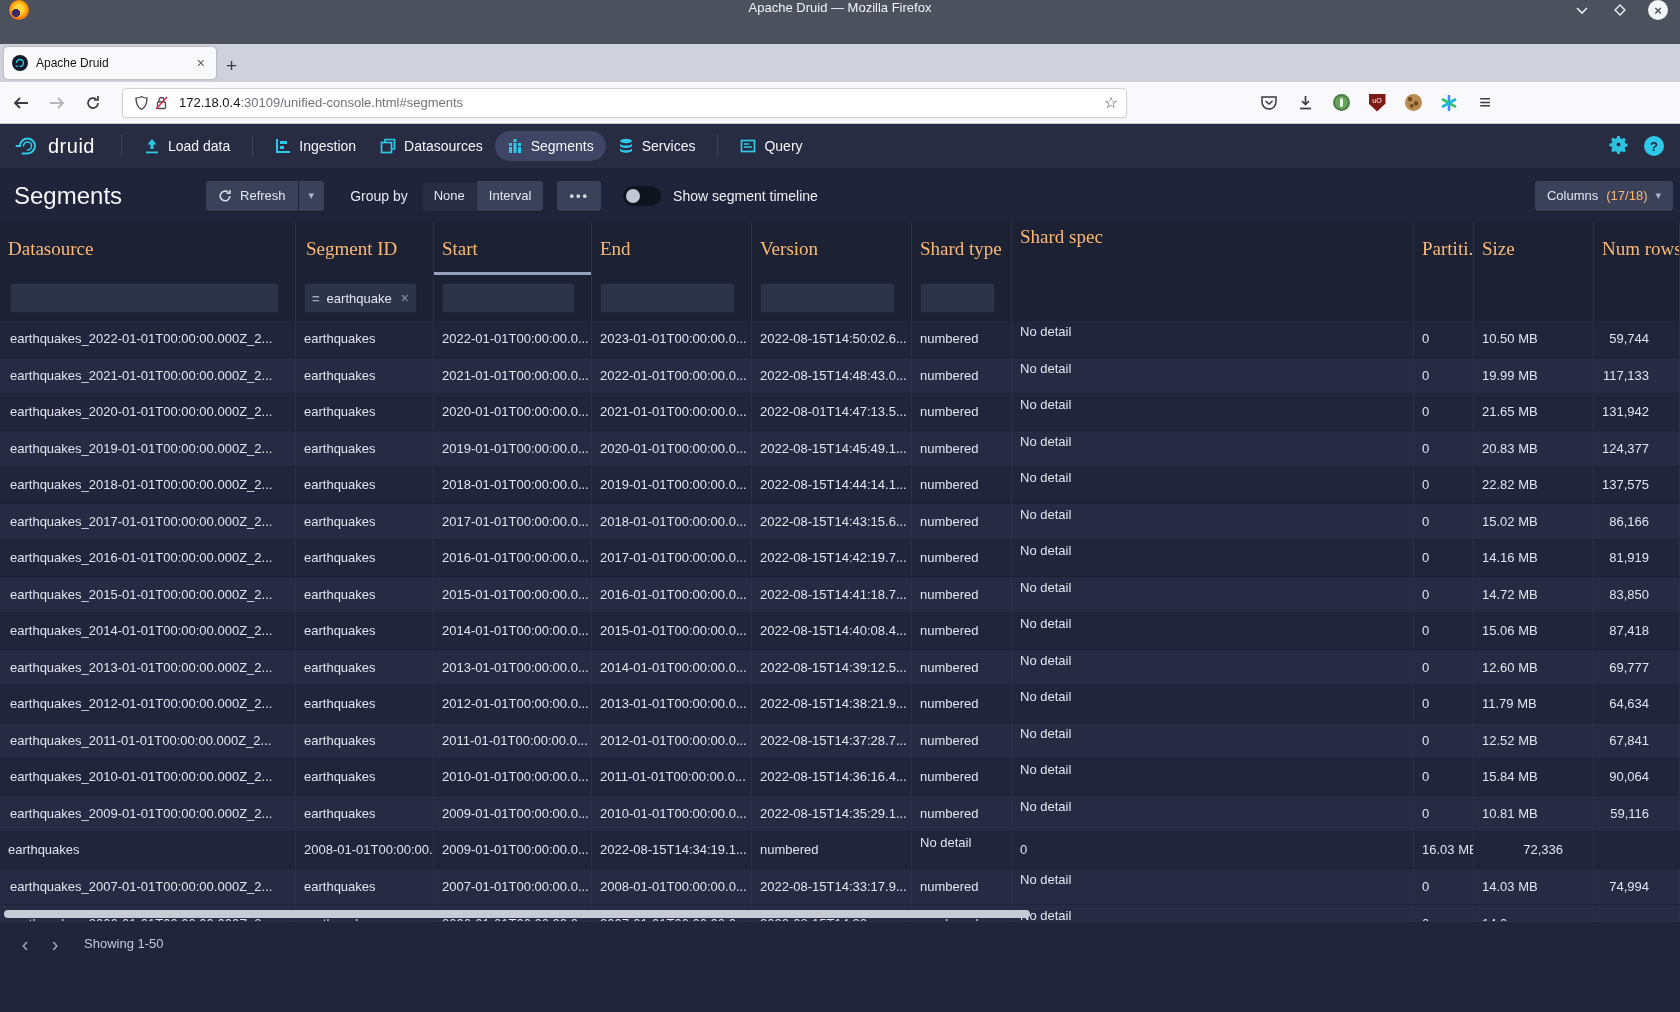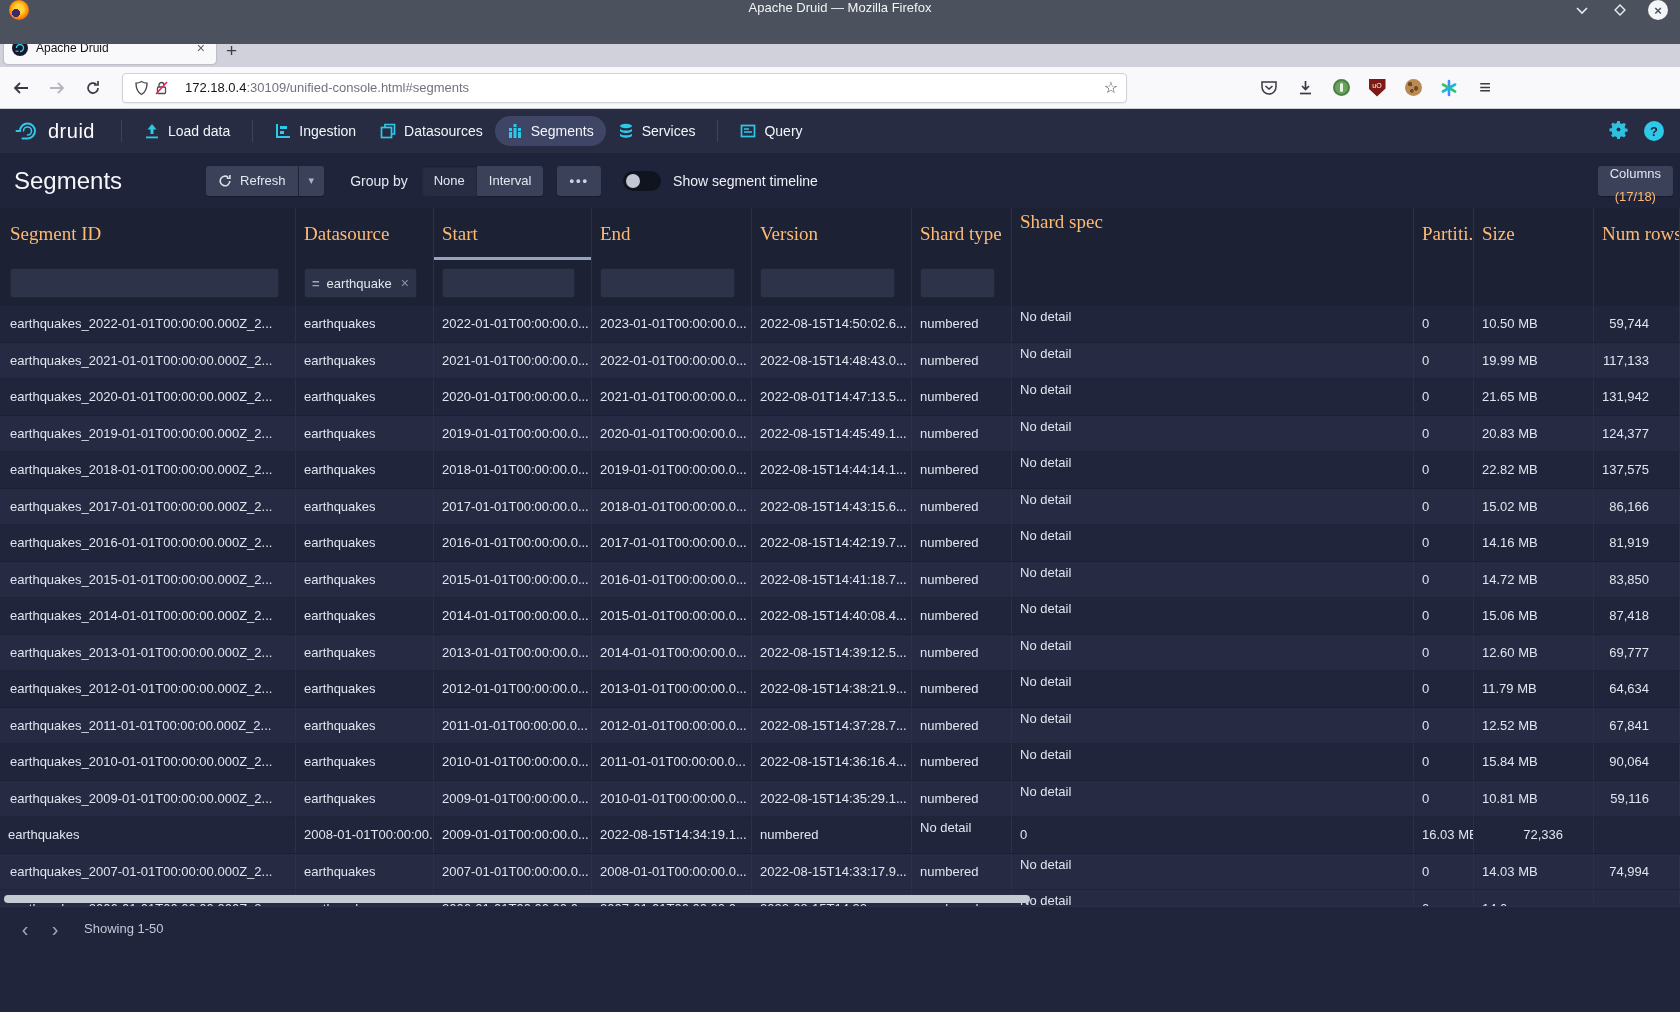--- a/index.html
+++ b/index.html
@@ -9,34 +9,34 @@
   .titlebar { height:44px; background:#4b525d; display:flex; align-items:flex-start; position:relative; }
   .fx-logo { width:20px; height:20px; margin-left:9px; border-radius:50%;
     background: radial-gradient(circle at 35% 65%, #3b2a6b 0 22%, transparent 23%),
                 radial-gradient(circle at 50% 45%, #ffd43b 0 30%, #ff9500 55%, #e8523a 80%, #b5306a 100%); }
   .win-title { position:absolute; left:0; right:0; text-align:center; color:#f3f4f6; font-size:13px; }
   .win-controls { margin-left:auto; display:flex; align-items:center; gap:18px; padding-right:12px; z-index:2; }
   .wc { width:20px; height:20px; display:flex; align-items:center; justify-content:center; color:#e9ebef; cursor:default; }
   .wc svg { display:block; }
   .wc.close { background:#f4f5f7; border-radius:50%; color:#4b525d; font-size:13px; font-weight:bold; }
 
-  .tabstrip { height:23px; background:#d0d1da; display:flex; align-items:flex-end; }
+  .tabstrip { height:38px; background:#d0d1da; display:flex; align-items:flex-end; }
   .tab { height:32px; width:212px; margin:0 0 3px 4px; background:#f9f9fb; border-radius:4px;
     display:flex; align-items:center; padding:0 8px; box-shadow:0 0 2px rgba(0,0,0,.35); }
   .favicon { width:16px; height:16px; flex:0 0 16px; }
   .tab-title { font-size:12px; color:#15141a; margin-left:8px; flex:1; }
   .tab-close { color:#5b5b66; font-size:14px; padding:0 3px; }
   .newtab { color:#3c3c44; font-size:19px; margin:0 0 7px 10px; line-height:1; }
 
   .navtoolbar { height:42px; background:#f9f9fb; border-bottom:1px solid #ccccd5; display:flex; align-items:center; }
   .navbtn { width:30px; height:30px; display:flex; align-items:center; justify-content:center; margin-left:6px; border-radius:4px; }
   .urlbar { height:30px; width:1005px; margin-left:14px; background:#ffffff; border:1px solid #d0d0d8; border-radius:4px;
     display:flex; align-items:center; padding:0 8px; box-shadow:0 1px 2px rgba(0,0,0,.06); }
   .urlbar .spacer { flex:1; }
-  .url-text { font-size:13px; margin-left:14px; white-space:nowrap; }
+  .url-text { font-size:13px; margin-left:8px; white-space:nowrap; }
   .url-host { color:#15141a; }
   .url-rest { color:#72727e; }
   .tool-icons { display:flex; align-items:center; gap:16px; margin-left:132px; }
   .ticon { width:20px; height:20px; display:flex; align-items:center; justify-content:center; }
   .star-glyph { font-size:16px; color:#4a4a52; margin-left:6px; }
   .hamburger { font-size:20px; color:#3a3a42; }
   .ext-green { width:17px; height:17px; border-radius:50%; background:#67a25a; border:2px solid #4c7f43; display:flex; align-items:center; justify-content:center; }
   .ext-green i { width:3px; height:9px; background:#e9f2e6; border-radius:2px; }
   .ext-ublock { width:17px; height:18px; background:#7e1a15; clip-path:polygon(0 0,100% 0,100% 55%,50% 100%,0 55%); color:#fff; font-size:7px; font-style:normal; display:flex; justify-content:center; padding-top:3px; }
   .ext-cookie { width:17px; height:17px; border-radius:50%; background:#b98a52;
@@ -63,21 +63,21 @@
   .groupby-label { color:#e3e7f0; font-size:14px; margin:0 14px 0 26px; }
   .seg-group { display:flex; }
   .seg-group .bp-btn { border-radius:0; }
   .seg-group .bp-btn:first-child { border-radius:3px 0 0 3px; }
   .seg-group .bp-btn:last-child { border-radius:0 3px 3px 0; }
   .bp-btn.pressed { background:#282d44; box-shadow:inset 0 1px 2px rgba(0,0,0,.4); }
   .more-btn { margin-left:14px; letter-spacing:2px; color:#cdd3e0; font-size:13px; font-weight:bold; }
   .toggle { width:38px; height:20px; border-radius:10px; background:#10141f; margin-left:22px; position:relative; }
   .toggle .knob { position:absolute; left:3px; top:3px; width:14px; height:14px; border-radius:50%; background:#c2c7d3; }
   .toggle-label { color:#eef1f6; font-size:14px; margin-left:12px; }
-  .columns-btn { margin-left:auto; margin-right:7px;flex-direction:column; }
+  .columns-btn { margin-left:auto; margin-right:7px; }
   .columns-count { color:#fdba74; }
 
   
   .table-area { position:relative; height:698px; overflow:hidden; }
   .grid { display:grid; grid-template-columns:296px 138px 158px 160px 160px 100px 402px 60px 120px 86px; }
   .cell { border-right:1px solid #2b3149; padding-left:8px; display:flex; align-items:center; overflow:hidden; white-space:nowrap; font-size:13px; color:#e1e5ef; }
   .cell.c0 { padding-left:10px; }
   .cell.c6 { align-items:flex-start; padding-top:3px; }
   .cell.c9 { justify-content:flex-end; padding-right:30px; }
   .header-row { height:52px; background:#1c2134; }
@@ -318,22 +318,22 @@
   <span class="toggle-label">Show segment timeline</span>
   <span class="bp-btn columns-btn">
     <span>Columns</span>
     <span class="columns-count">(17/18)</span>
     <span class="caret">▾</span>
   </span>
 </div>
 
 <div class="table-area">
   <div class="grid header-row">
+      <div class="cell hcell c1">Datasource</div>
       <div class="cell hcell c0">Segment ID</div>
-      <div class="cell hcell c1">Datasource</div>
       <div class="cell hcell c2 sorted">Start</div>
       <div class="cell hcell c3">End</div>
       <div class="cell hcell c4">Version</div>
       <div class="cell hcell c5">Shard type</div>
       <div class="cell hcell c6">Shard spec</div>
       <div class="cell hcell c7">Partiti...</div>
       <div class="cell hcell c8">Size</div>
       <div class="cell hcell c9">Num rows</div>
     </div>
   <div class="grid filter-row">

